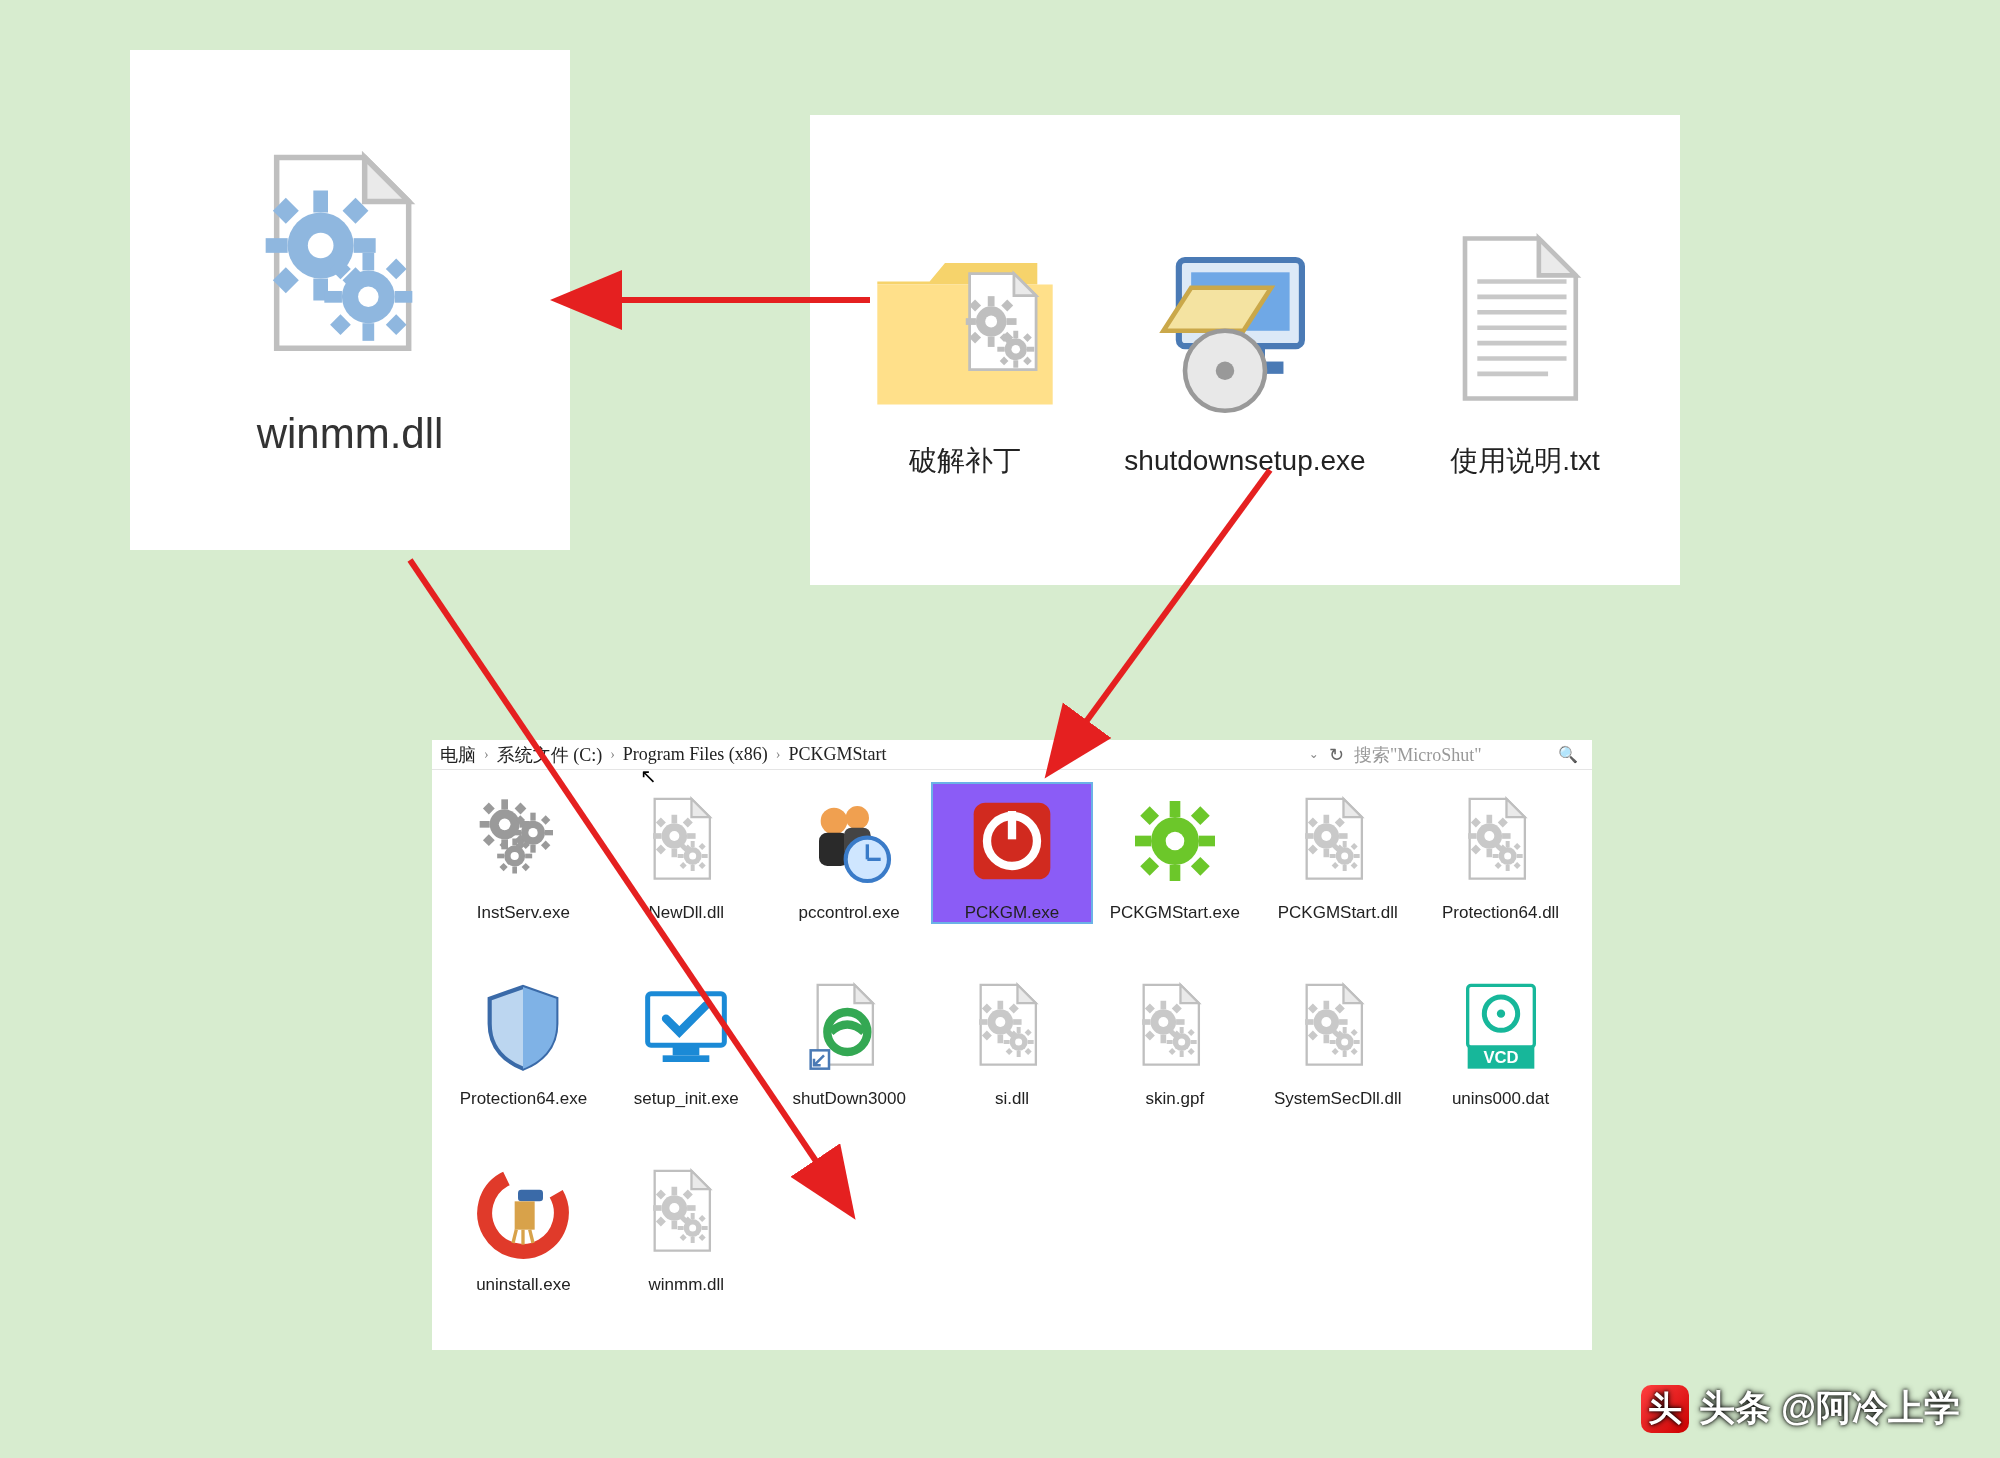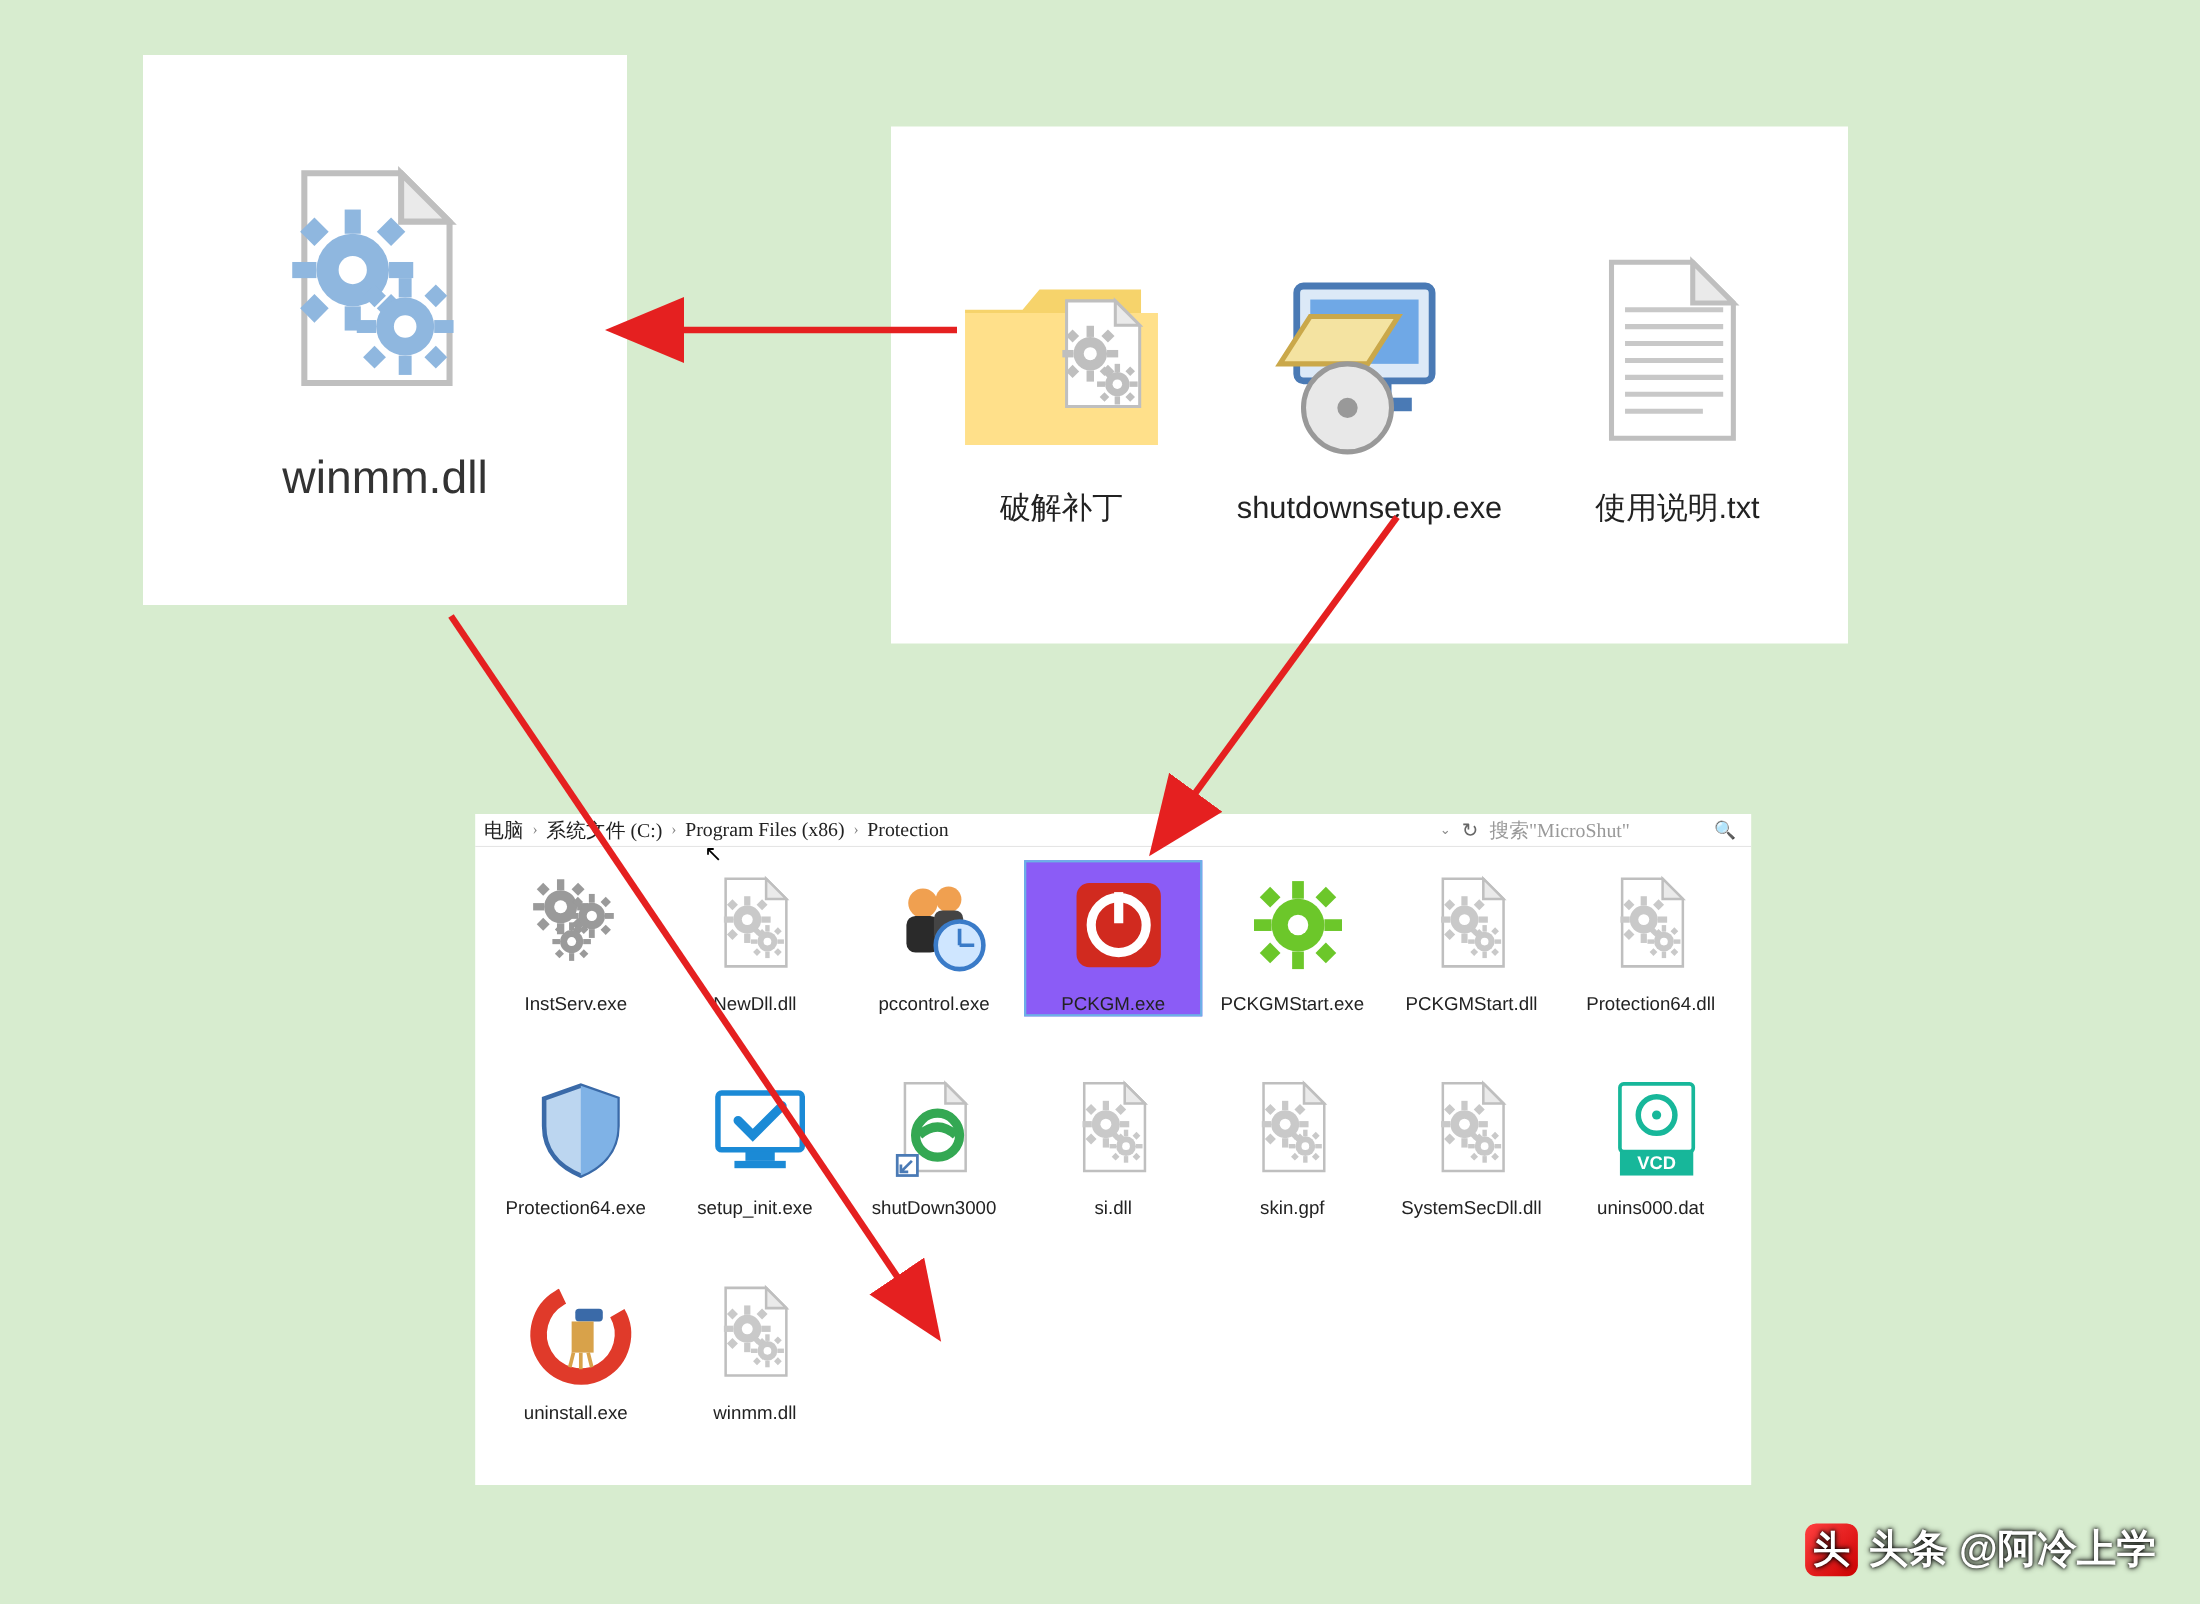--- a/index.html
+++ b/index.html
@@ -59,21 +59,21 @@
     grid-auto-rows: 180px;
     gap: 6px 0;
     padding: 12px 10px 16px 10px;
     align-items: start;
   }
   .file {
     display: flex; flex-direction: column; align-items: center;
     text-align: center;
     padding-top: 4px;
   }
-  .file .ico { width: 110px; height: 110px; display:flex; align-items:center; justify-content:flex-end; }
+  .file .ico { width: 110px; height: 110px; display:flex; align-items:center; justify-content:center; }
   .file .lbl { font-size: 17px; color: #222; margin-top: 6px; word-break: break-all; max-width: 150px; line-height: 1.3;}
   .file.selected { background: #8b5cf6; outline: 2px solid #6bb2e6; outline-offset: -2px; }
 
   
   svg.annot { position: absolute; left:0; top:0; width:2000px; height:1458px; pointer-events:none; }
 
   .credit {
     position: absolute; right: 40px; bottom: 25px;
     font-size: 36px; color: #fff; font-weight: 600;
     text-shadow: 0 0 6px #000, 0 0 3px #000;
@@ -178,21 +178,21 @@
 
 <div id="panel-exp" class="panel">
   <div class="exp-header">
     <div class="crumbs">
       <span>电脑</span>
         <span class="sep">›</span>
       <span>系统文件 (C:)</span>
         <span class="sep">›</span>
       <span>Program Files (x86)</span>
         <span class="sep">›</span>
-      <span>Protection</span>
+      <span>PCKGMStart</span>
       <span class="nav-dd" style="margin-left:auto">⌄</span>
     </div>
     <span class="hdr-refresh">↻</span>
     <div class="search-box">
       <span>搜索"MicroShut"</span>
       <span class="mag">🔍</span>
     </div>
   </div>
 
   <div class="exp-grid" id="exp-grid">

